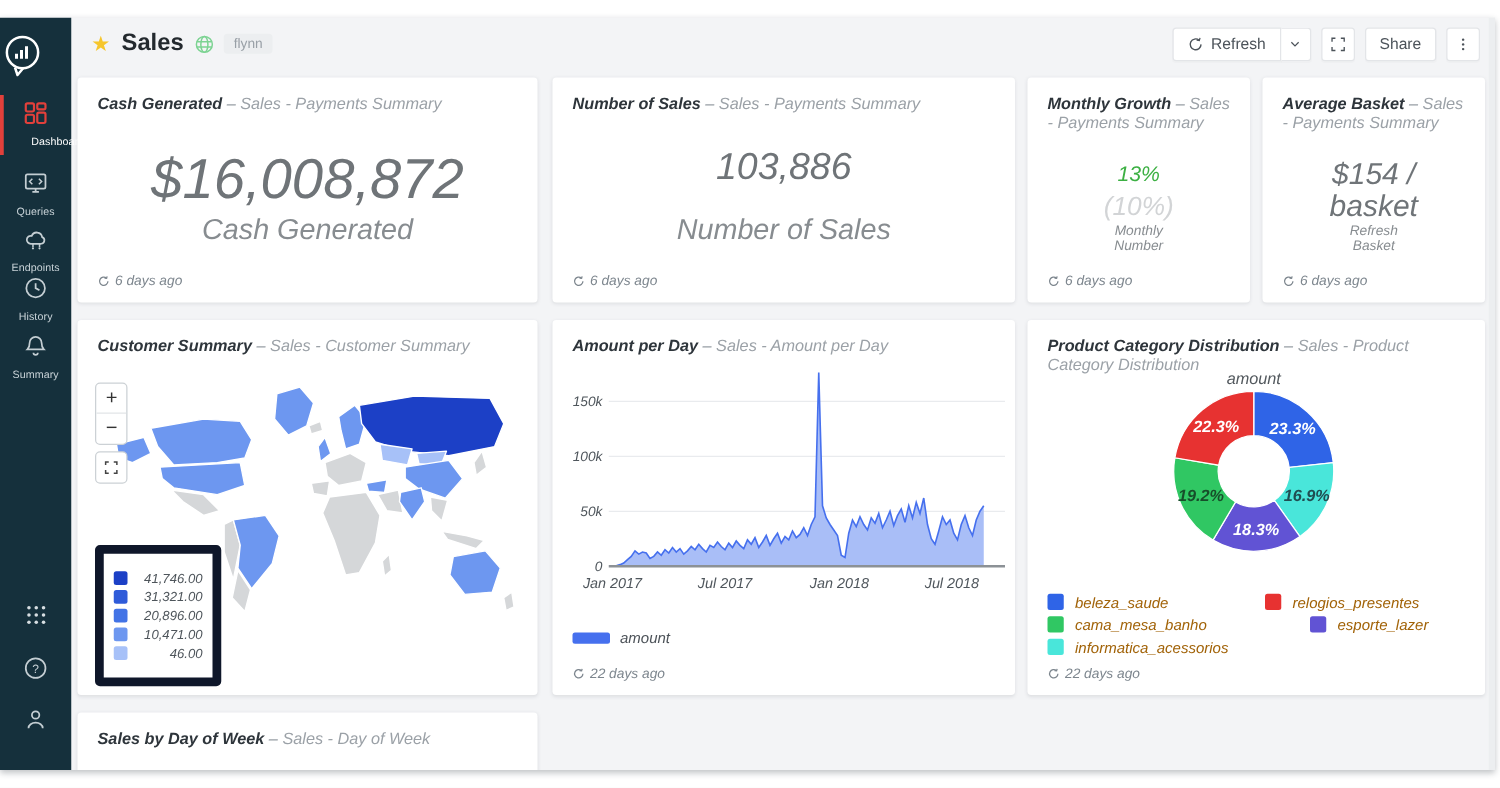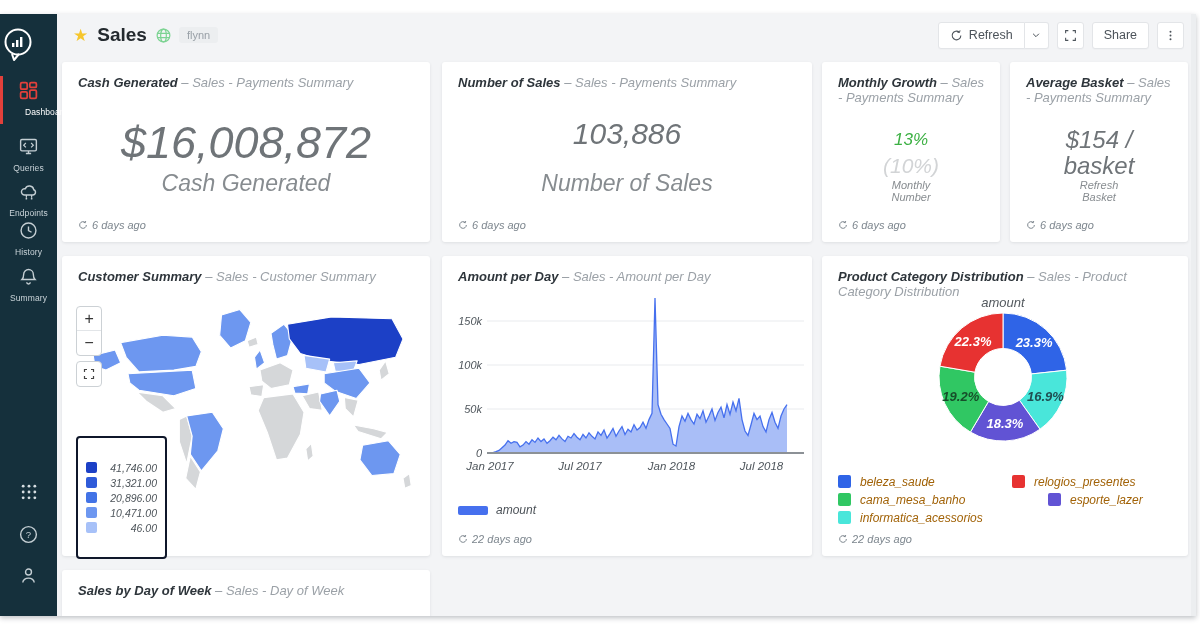--- a/index.html
+++ b/index.html
@@ -37,21 +37,21 @@
   .footer { position:absolute; left:16px; bottom:11px; font-size:11px; color:#7d868e; display:flex; align-items:center; gap:4px; }
   .counter-val { position:absolute; left:0; right:0; text-align:center; color:#6f7478; }
   .counter-lbl { position:absolute; left:0; right:0; text-align:center; color:#878c90; }
 
   
   .map-svg { position:absolute; left:22px; top:42px; }
   .map-ctrl { position:absolute; left:14px; top:50px; width:26px; background:#fff; border:1px solid #ccd1d5; border-radius:4px; z-index:3; overflow:hidden; }
   .map-ctrl div { height:24px; line-height:23px; text-align:center; font-size:16px; color:#333; cursor:pointer; }
   .map-ctrl div:first-child { border-bottom:1px solid #e2e5e8; }
   .map-fs { position:absolute; left:14px; top:105px; width:26px; height:26px; background:#fff; border:1px solid #ccd1d5; border-radius:4px; z-index:3; display:flex; align-items:center; justify-content:center; cursor:pointer; }
-  .map-legend { position:absolute; left:14px; top:180px; background:#fff; border:2px solid #0f172a; border-radius:4px; padding:22px 8px; z-index:3; }
+  .map-legend { position:absolute; left:14px; top:180px; background:#fff; border:7px solid #0f172a; border-radius:4px; padding:12px 8px; z-index:3; }
   .map-legend .row { display:flex; align-items:center; gap:6px; height:15px; }
   .map-legend .sw { width:11px; height:11px; border-radius:2px; flex:0 0 aupx; }
   .map-legend .v { font-size:10.5px; color:#4e555b; width:54px; text-align:right; }
 
   
   .chart-svg { position:absolute; left:0; top:0; }
   .line-legend { position:absolute; left:16px; top:247px; display:flex; align-items:center; gap:8px; }
   .line-legend .sw { width:30px; height:9px; border-radius:2px; }
   .line-legend .lb { font-size:12px; color:#4c5258; }
 

